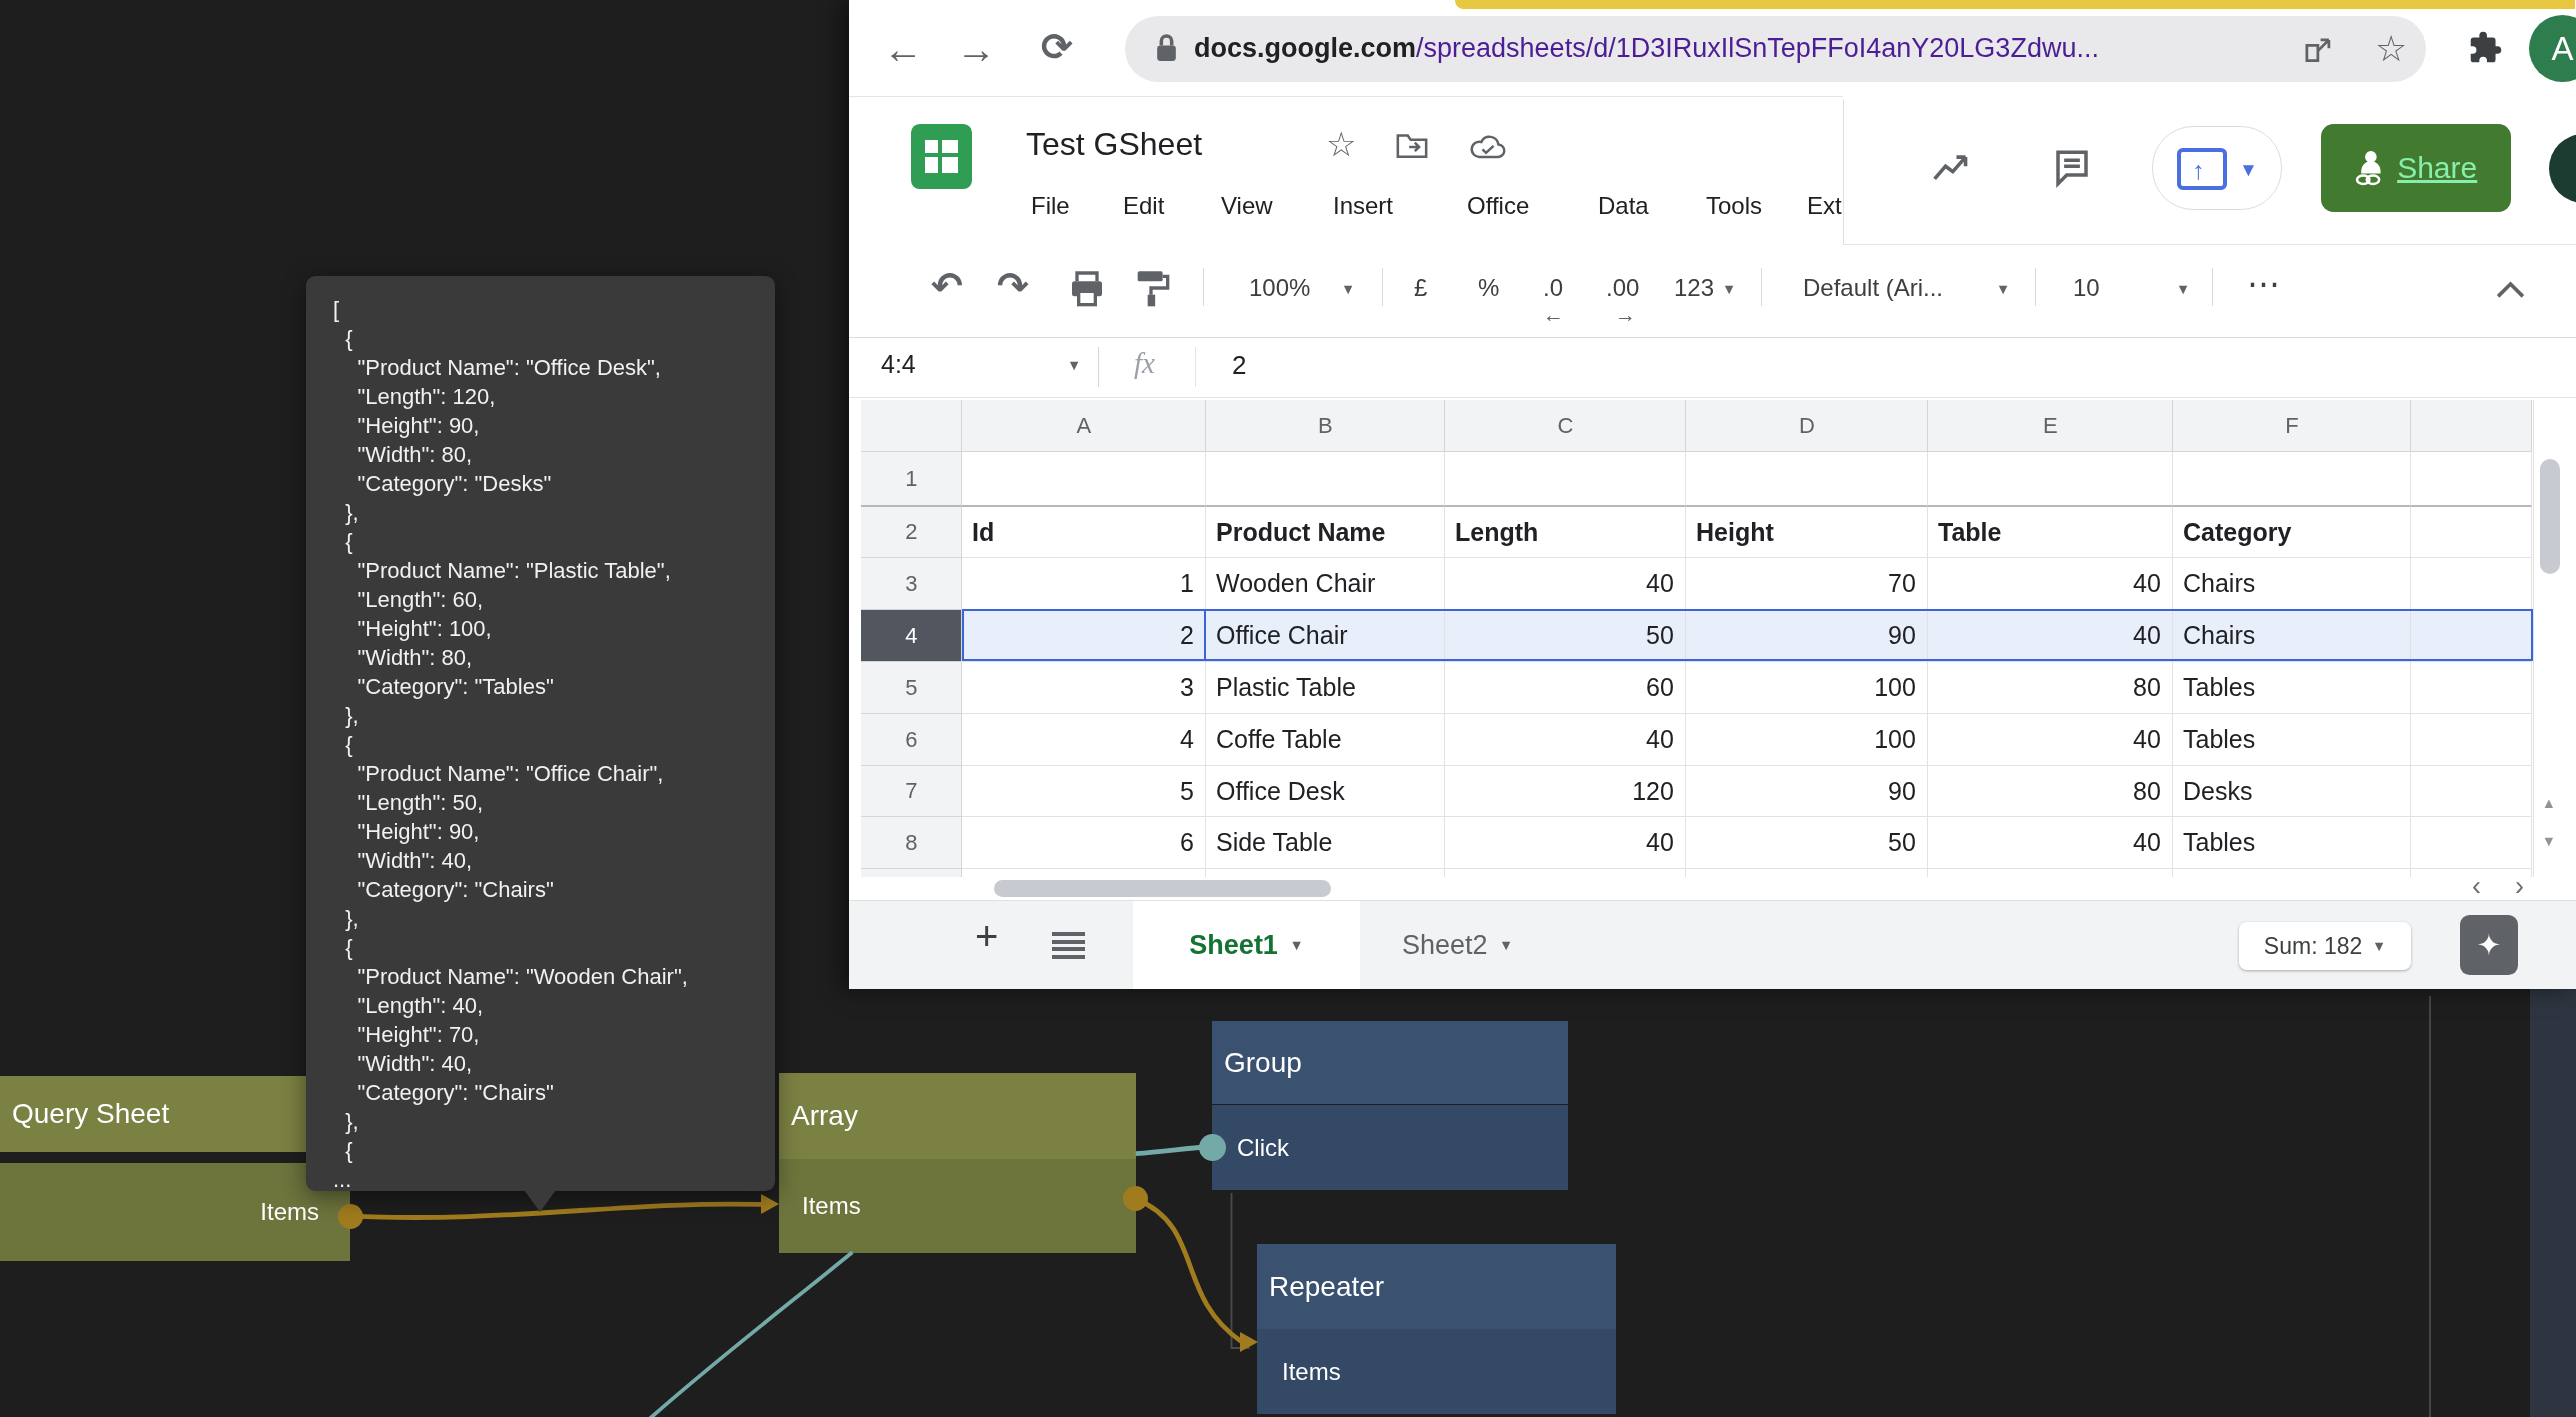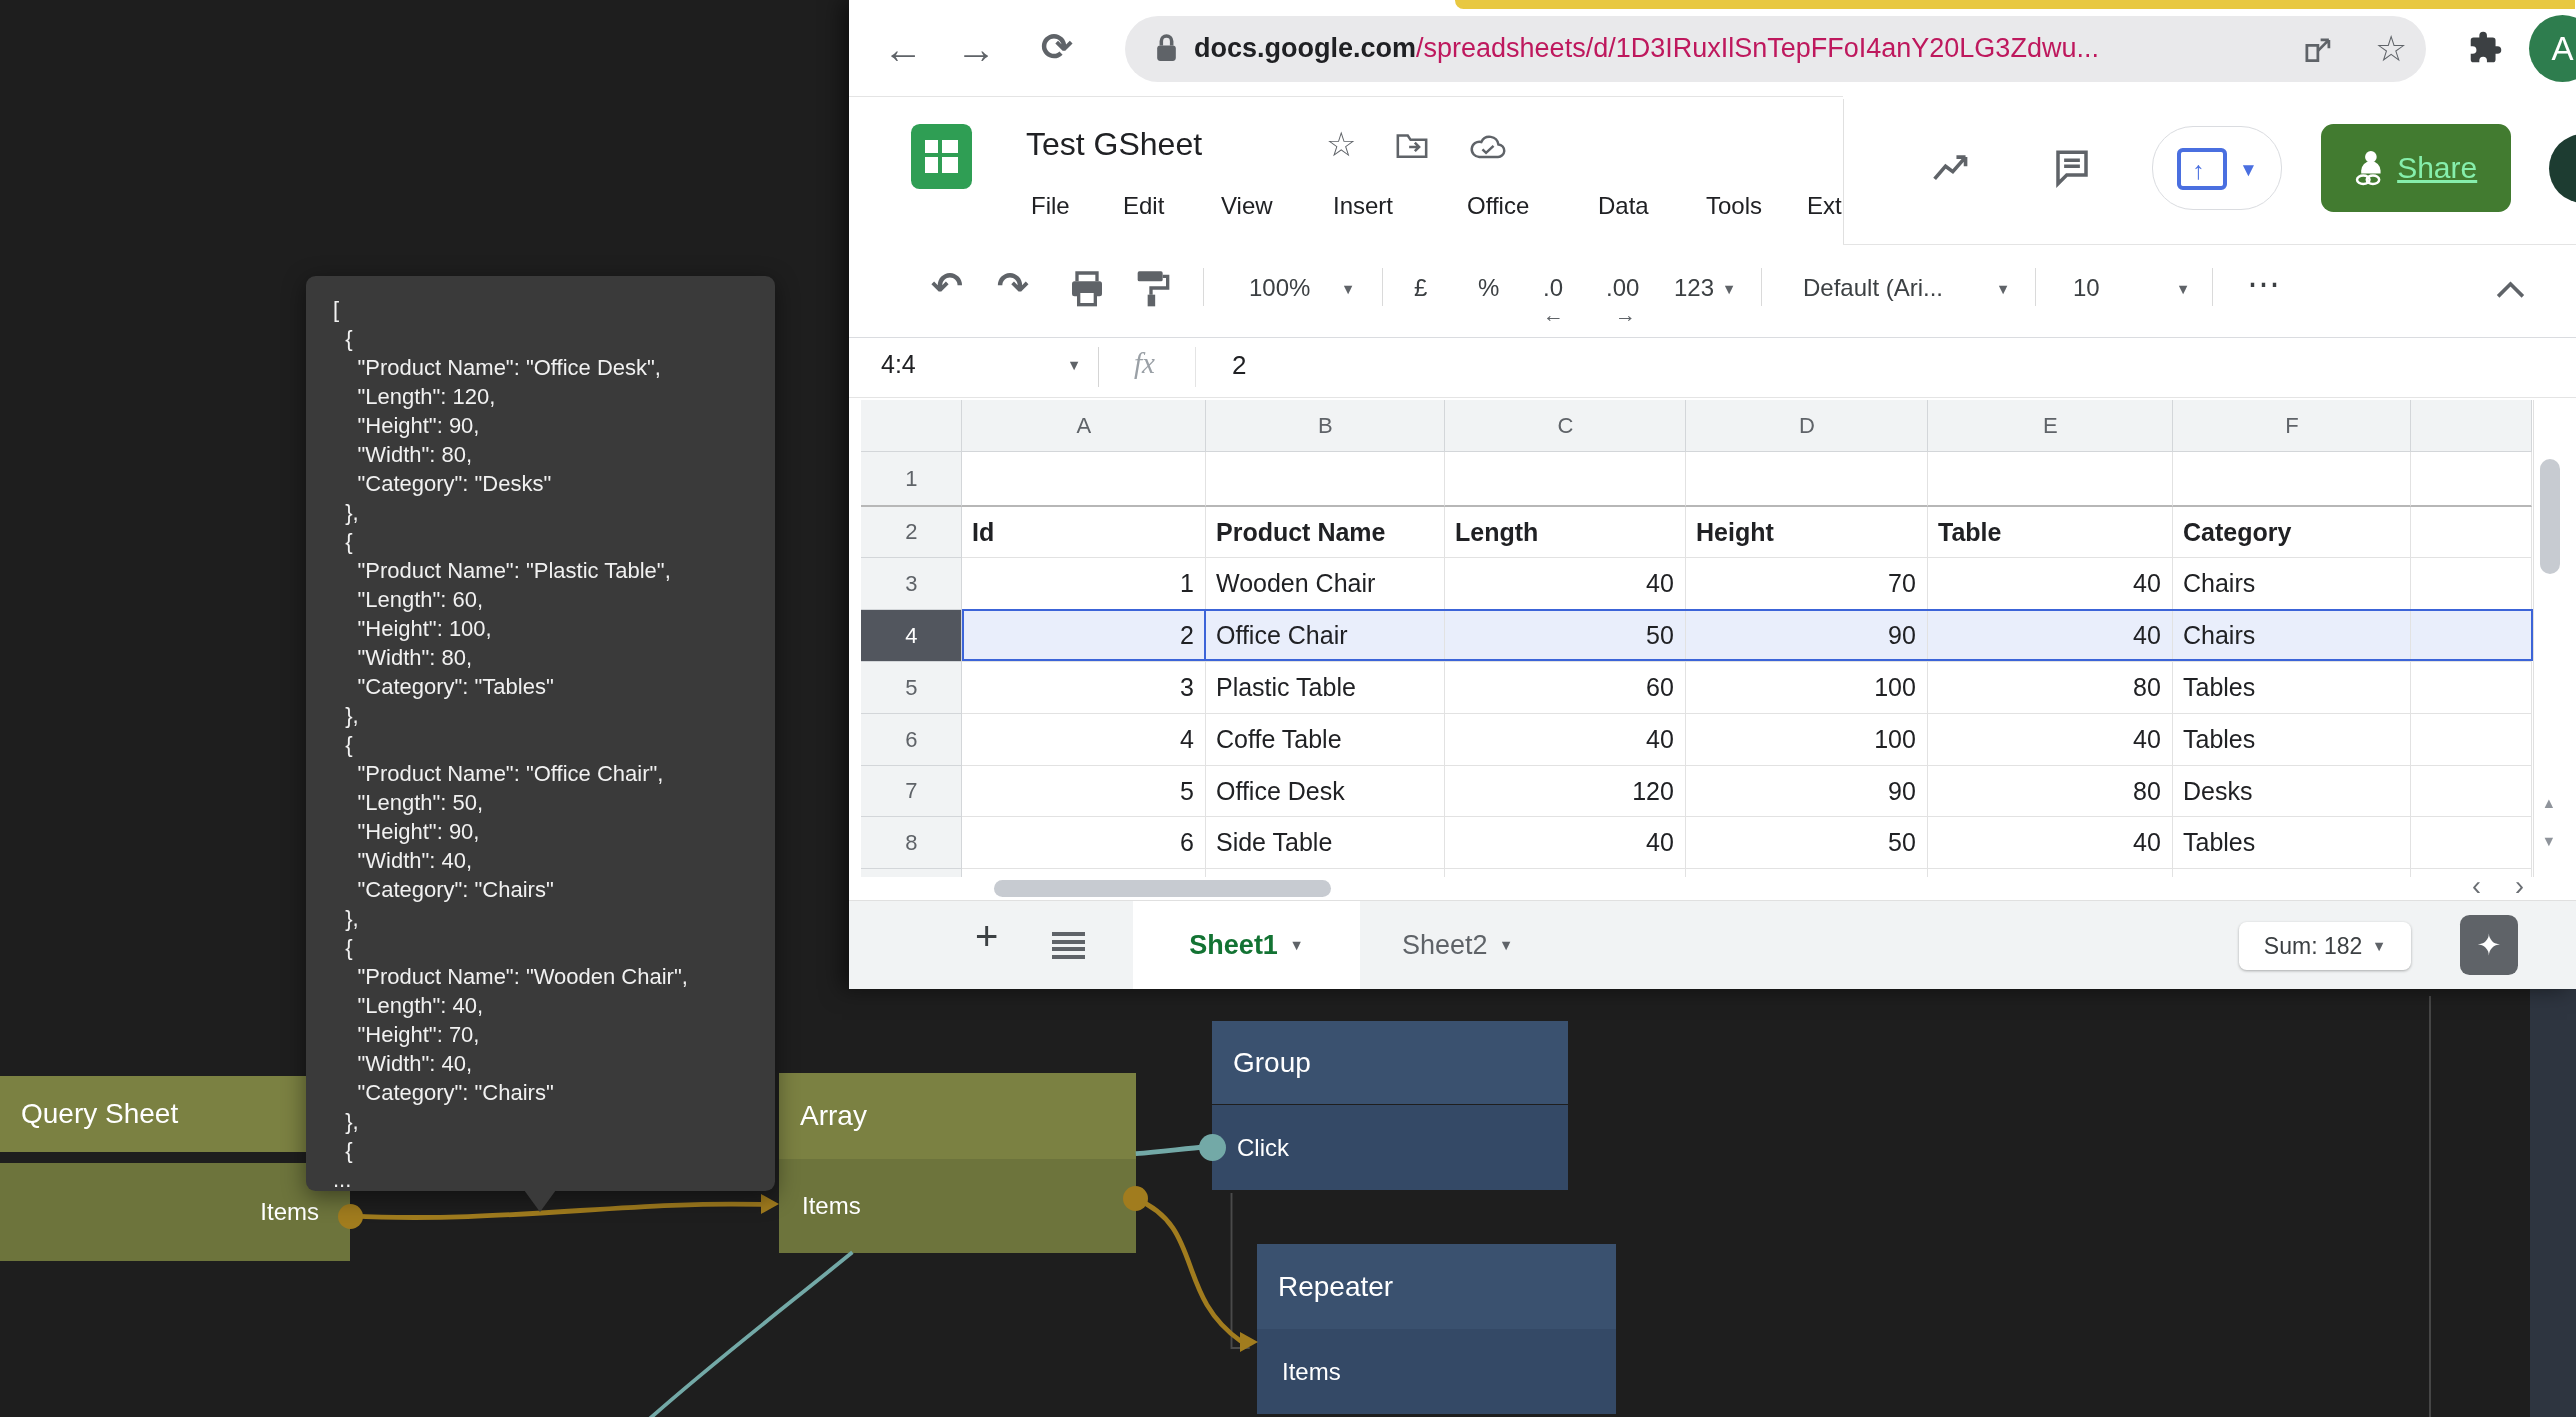--- a/index.html
+++ b/index.html
@@ -2,21 +2,21 @@
 <html><head>
 <meta charset="utf-8">
 <style>
   html,body{margin:0;padding:0;background:#111;}
   body{width:2576px;height:1417px;position:relative;overflow:hidden;
        font-family:"Liberation Sans","DejaVu Sans",sans-serif;}
   .abs{position:absolute;}
   
   #editor{position:absolute;inset:0;background:#1e1e1e;}
   .node{position:absolute;color:#fff;}
-  .node .hd{position:absolute;left:0;right:0;top:0;display:flex;align-items:center;padding-left:21px;font-size:28px;}
+  .node .hd{position:absolute;left:0;right:0;top:0;display:flex;align-items:center;padding-left:12px;font-size:28px;}
   .node .bd{position:absolute;left:0;right:0;bottom:0;display:flex;align-items:center;font-size:24px;}
   .olive .hd{background:#7b8142;}
   .olive .bd{background:#6d743c;}
   .blue .hd{background:#3a516f;}
   .blue .bd{background:#344966;}
   .port{position:absolute;border-radius:50%;width:25px;height:25px;}
   .gold{background:#a17c1e;}
   .teal{background:#73a9a7;}
   .arrowhead{position:absolute;width:0;height:0;border-top:10.5px solid transparent;border-bottom:10.5px solid transparent;border-left:18px solid #a17c1e;}
   
@@ -149,21 +149,21 @@
 
   <div class="abs gicon" style="left:34px;top:27px;font-size:40px;">←</div>
   <div class="abs gicon" style="left:107px;top:27px;font-size:40px;">→</div>
   <div class="abs gicon" style="left:192px;top:25px;font-size:38px;font-weight:bold;">⟳</div>
   <div class="abs" style="left:276px;top:16.3px;width:1301px;height:66px;background:#e9e9eb;border-radius:34px;">
     <svg width="25" height="29" viewBox="0 0 24 28" style="position:absolute;left:29px;top:18px;">
       <rect x="3" y="11" width="18" height="15" rx="3" fill="#5f6368"></rect>
       <path d="M7 11 V7 a5 5 0 0 1 10 0 V11" stroke="#5f6368" stroke-width="3.4" fill="none"></path>
     </svg>
     <div class="abs" style="left:69px;top:16.3px;font-size:27px;white-space:nowrap;">
-      <span style="color:#202124;font-weight:bold;">docs.google.com</span><span style="color:#be185d;">/spreadsheets/d/1D3IRuxIlSnTepFFoI4anY20LG3Zdwu...</span>
+      <span style="color:#202124;font-weight:bold;">docs.google.com</span><span style="color:#4c1d95;">/spreadsheets/d/1D3IRuxIlSnTepFFoI4anY20LG3Zdwu...</span>
     </div>
     <svg width="33" height="33" viewBox="0 0 24 24" style="position:absolute;left:1175px;top:16.3px;">
       <path d="M5 9 h8 v11 H5 z" stroke="#5f6368" stroke-width="2" fill="none" rx="2"></path>
       <path d="M13 13 L21 5 M21 5 h-6 M21 5 v6" stroke="#5f6368" stroke-width="2" fill="none"></path>
     </svg>
     <div class="abs gicon" style="left:1250px;top:11.5px;font-size:36px;">☆</div>
   </div>
   <svg width="42" height="42" viewBox="0 0 44 44" style="position:absolute;left:1616px;top:28px;">
     <path d="M19 4a4 4 0 0 0-4 4v2H9a3 3 0 0 0-3 3v6h2a4 4 0 1 1 0 8H6v6a3 3 0 0 0 3 3h6v-2a4 4 0 1 1 8 0v2h6a3 3 0 0 0 3-3v-6h2a4 4 0 1 0 0-8h-2v-6a3 3 0 0 0-3-3h-6V8a4 4 0 0 0-4-4z" fill="#3c4043"></path>
   </svg>

